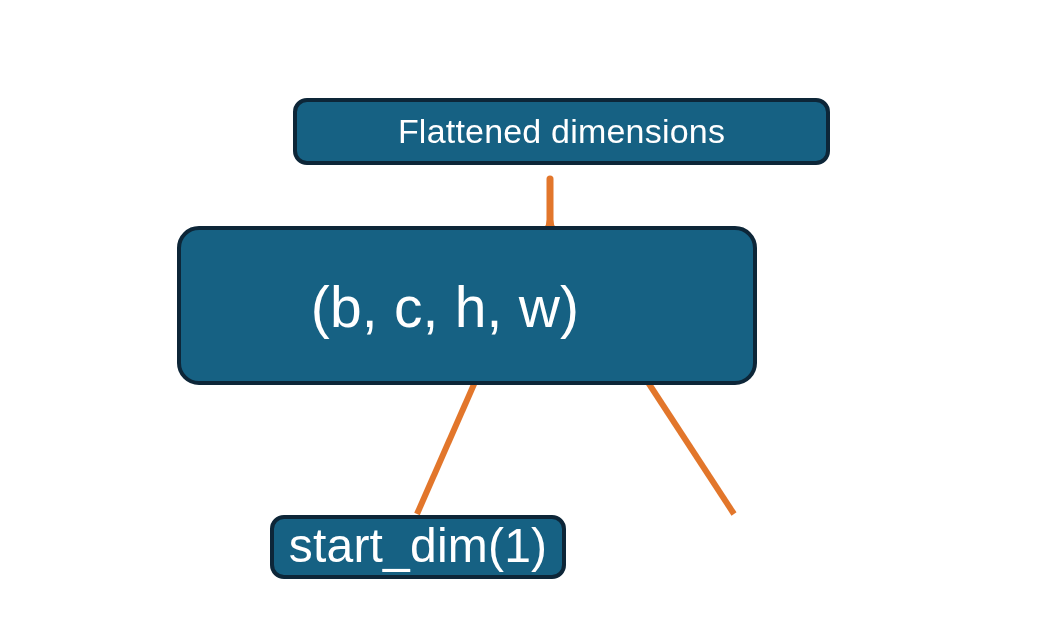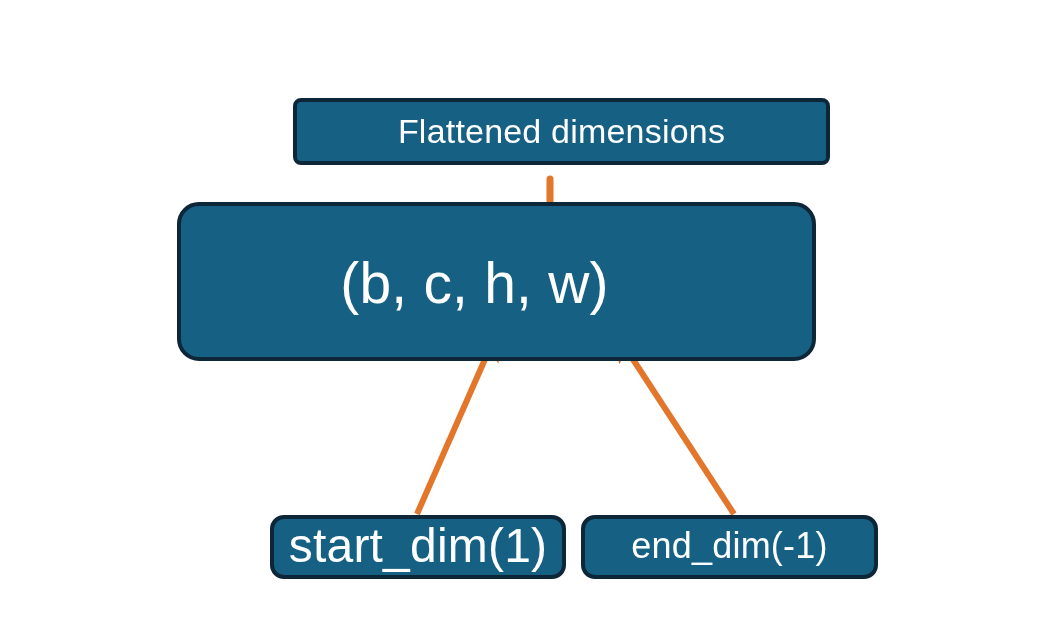--- a/index.html
+++ b/index.html
@@ -39,29 +39,29 @@
     display: block;
     transform: translateY(-1px);
   }
 
   
   #node-flattened {
     left: 293px;
     top: 98px;
     width: 537px;
     height: 67px;
-    border-radius: 8px;
+    border-radius: 14px;
     font-size: 34px;
   }
 
   
   #node-shape {
     left: 177px;
-    top: 202px;
-    width: 639px;
+    top: 226px;
+    width: 580px;
     height: 159px;
     border-radius: 22px;
     font-size: 57px;
   }
   #node-shape .node-label {
     transform: translate(-22px, 2px);
   }
 
   
   #node-start-dim {
@@ -127,17 +127,14 @@
   </div>
 
   <div class="node" id="node-shape">
     <span class="node-label">(b, c, h, w)</span>
   </div>
 
   <div class="node" id="node-start-dim">
     <span class="node-label">start_dim(1)</span>
   </div>
 
-  <div class="node" id="node-end-dim">
-    <span class="node-label">end_dim(-1)</span>
-  </div>
 
 </div>
 
 </body></html>

